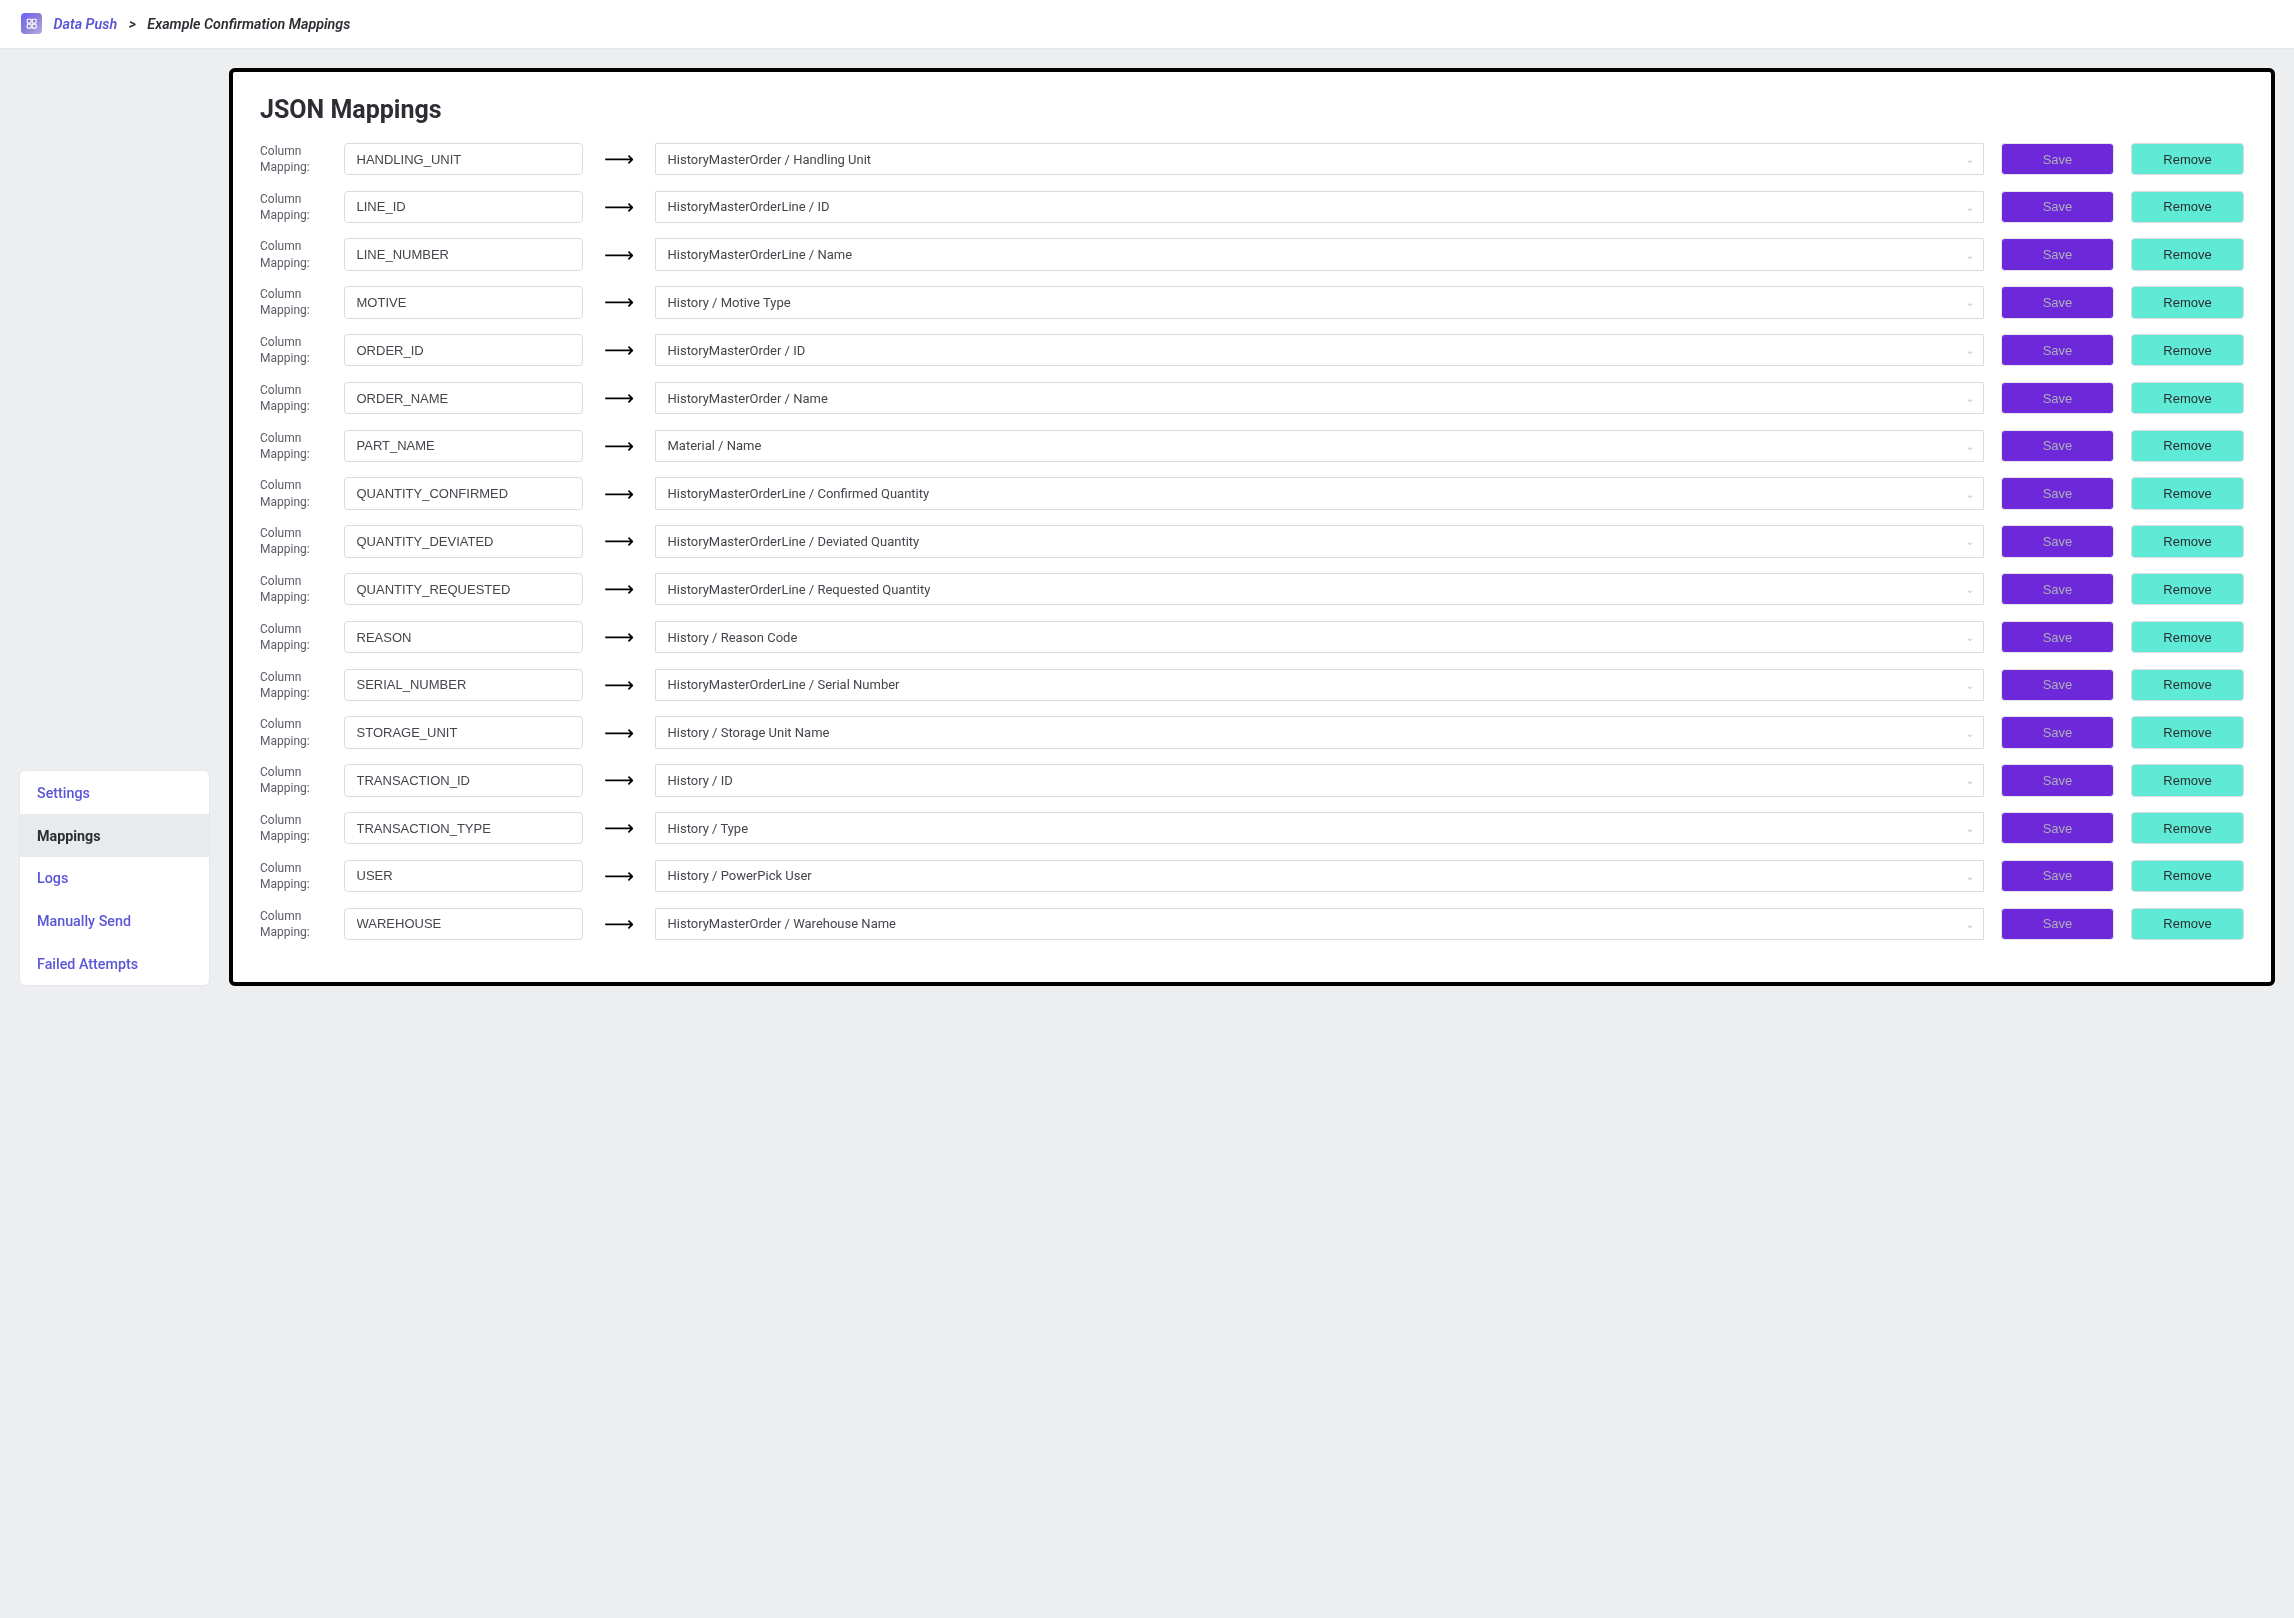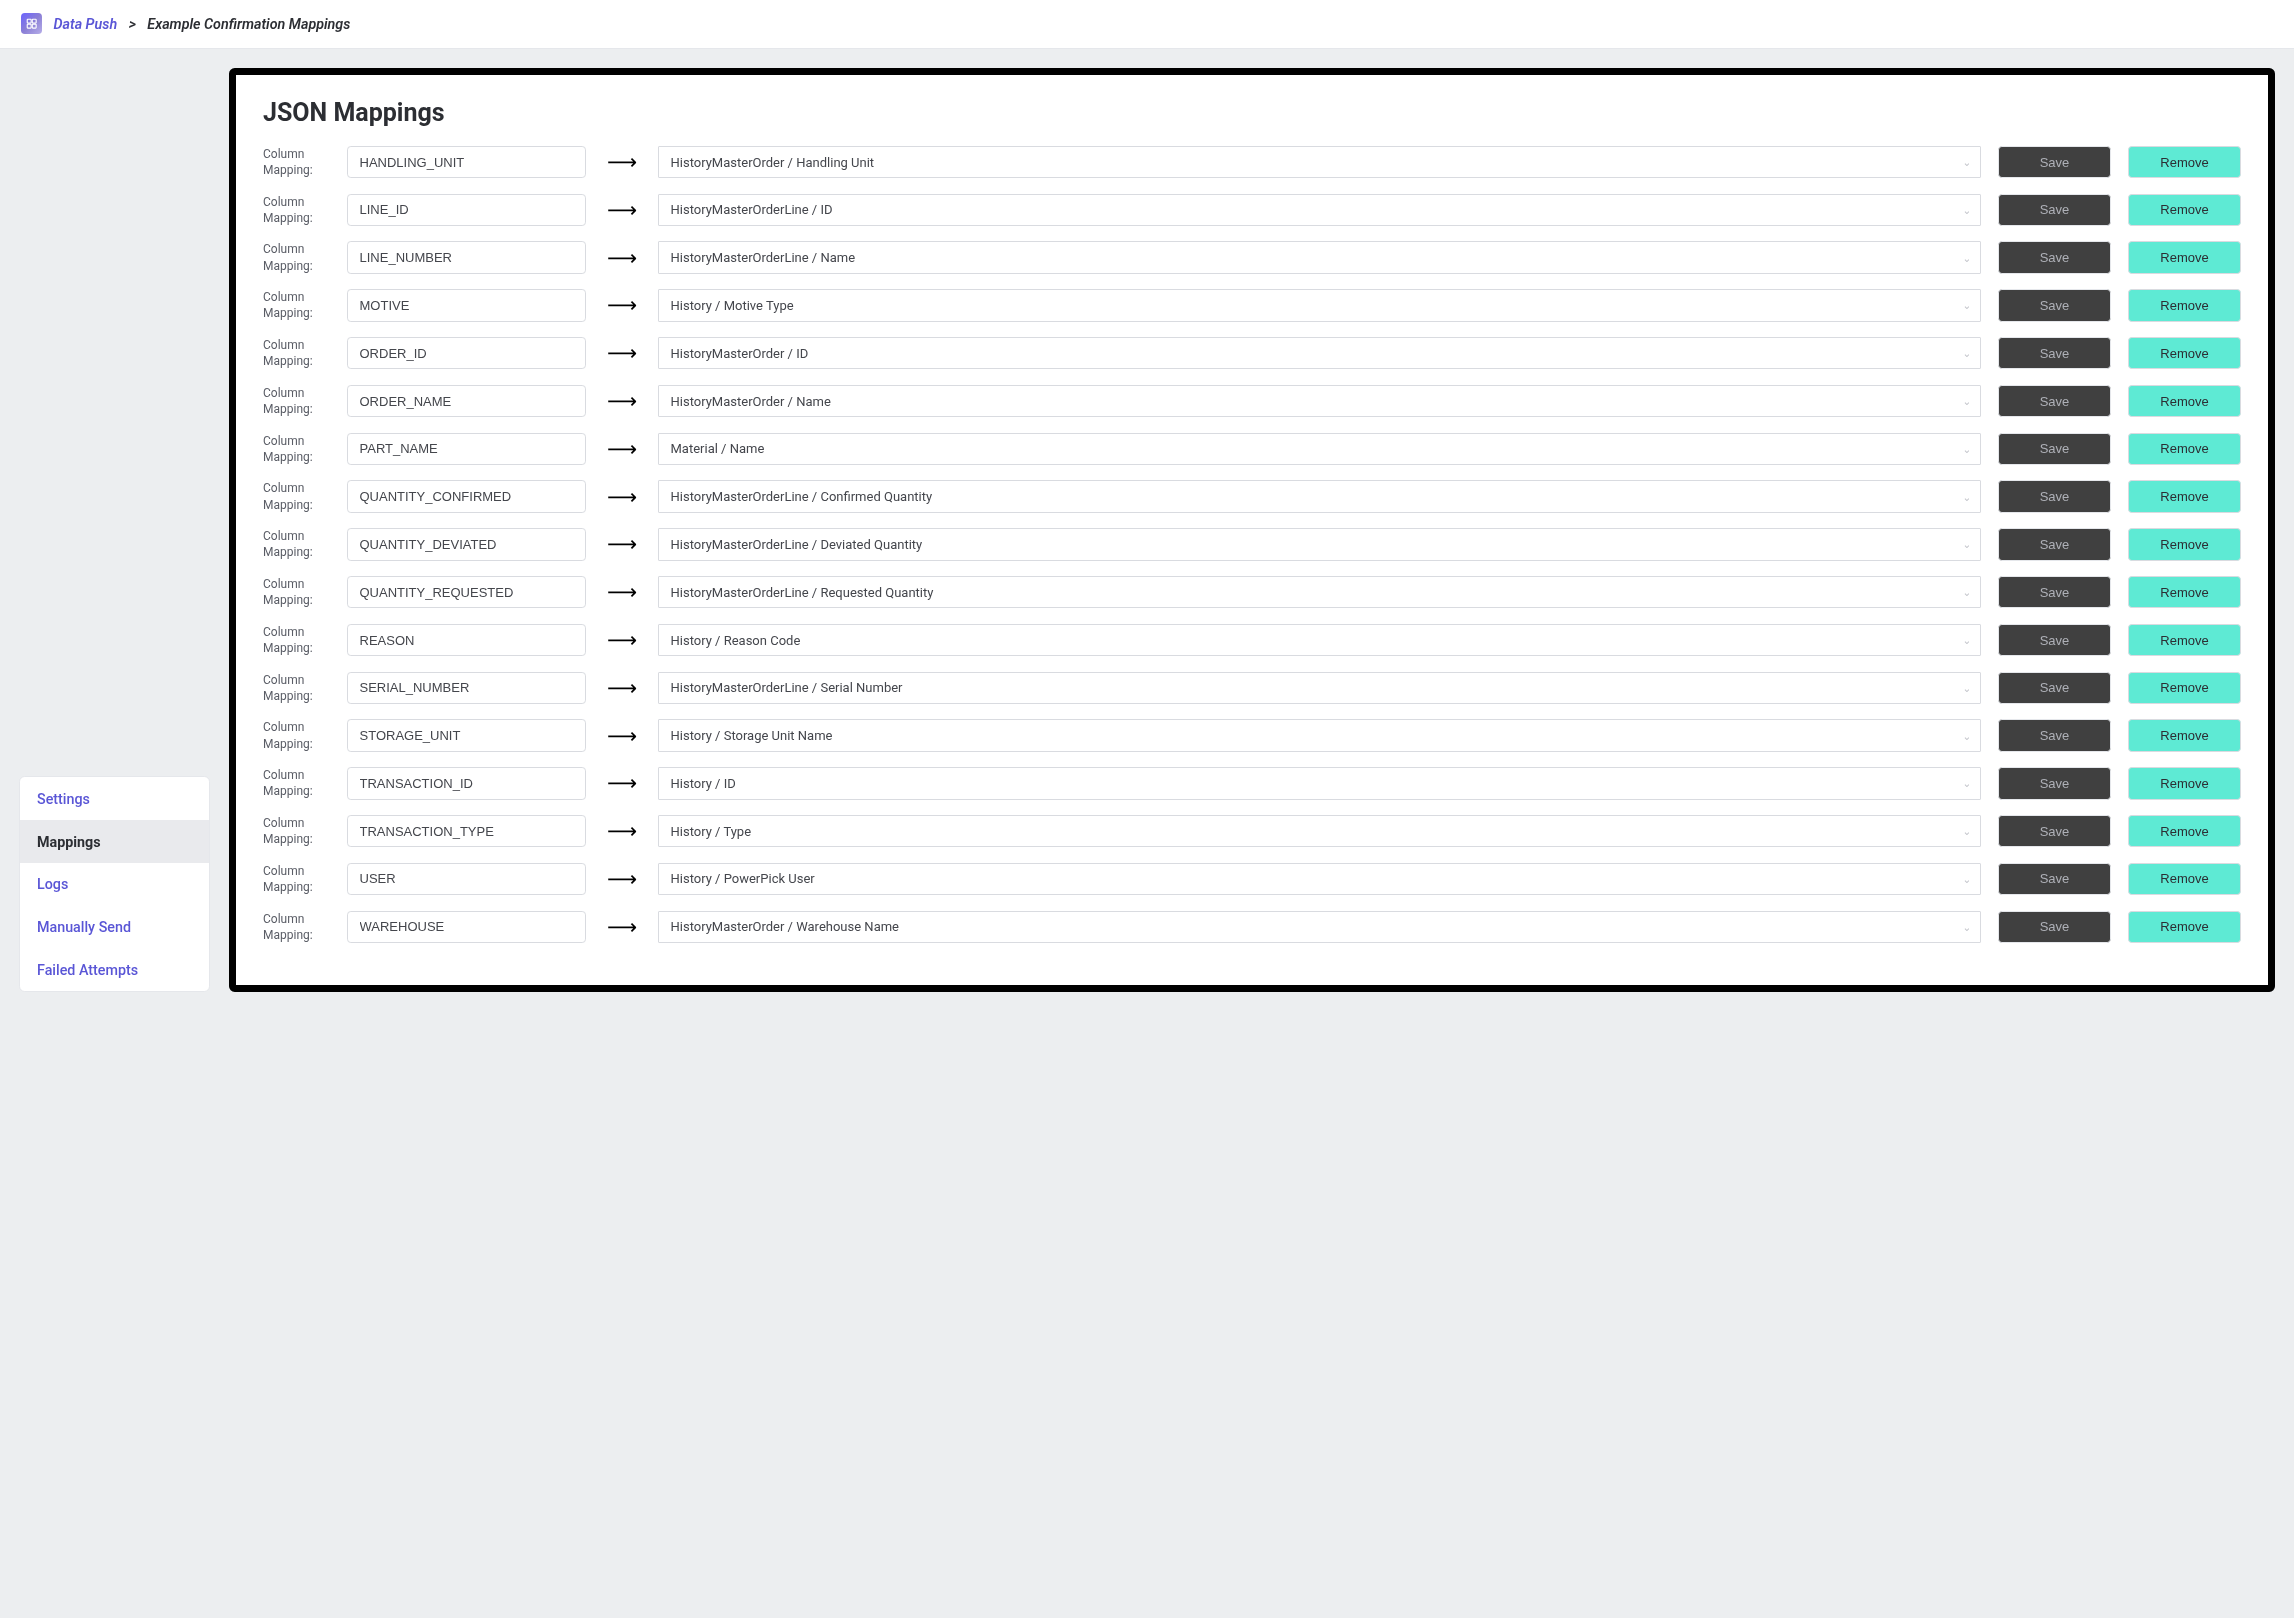--- a/index.html
+++ b/index.html
@@ -75,21 +75,21 @@
   font-weight: 500;
 }
 .sidebar-item.active {
   background: #e9eaed;
   color: #2c2e33;
   font-weight: 700;
 }
 .main {
   flex: 1;
   background: #ffffff;
-  border: 7px solid #000000;
+  border: 4px solid #000000;
   border-radius: 5.7px;
   padding: 23px 27px 27px 27px;
 }
 .main h1 {
   font-size: 25px;
   font-weight: 700;
   color: #2c2e33;
   margin-bottom: 19px;
 }
 .mapping-row {
@@ -159,21 +159,21 @@
   padding: 0 21px;
   font-size: 13px;
   cursor: pointer;
   border: 1px solid #d9dbe0;
   background: #5eead4;
   color: #2c2e33;
   flex-shrink: 0;
   width: 113px;
 }
 .btn.save {
-  background: #404040;
+  background: #6d28d9;
   color: #aeb0b7;
   cursor: not-allowed;
   border: 1px solid #e5e7eb;
 }
 </style>
 </head>
 <body>
 
 <div class="topbar">
   <div class="app-icon">

